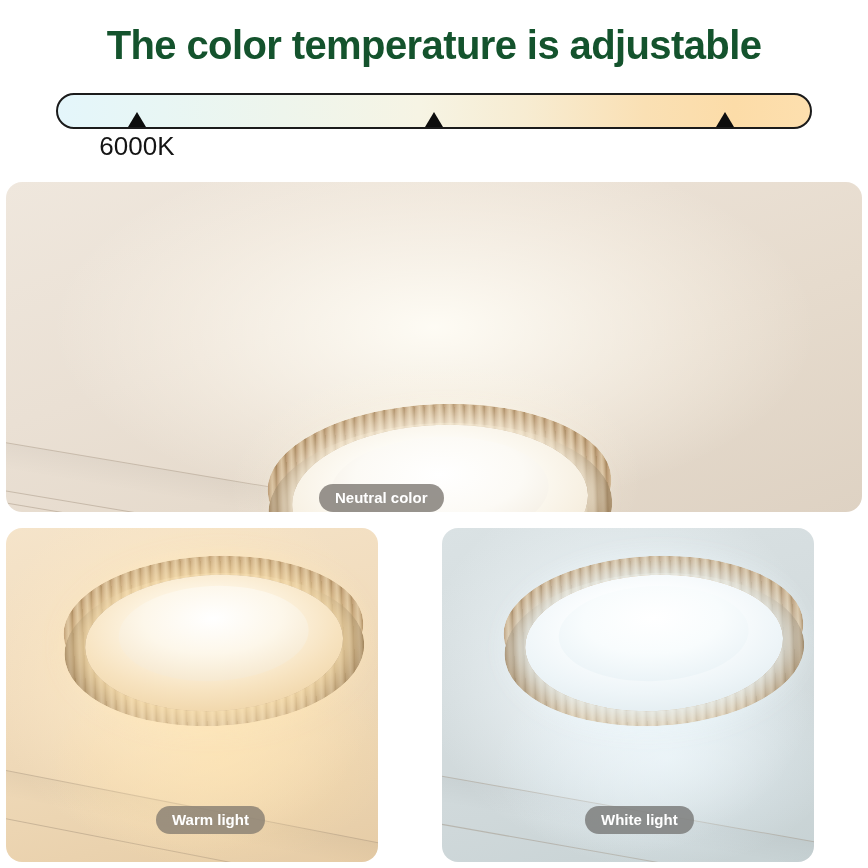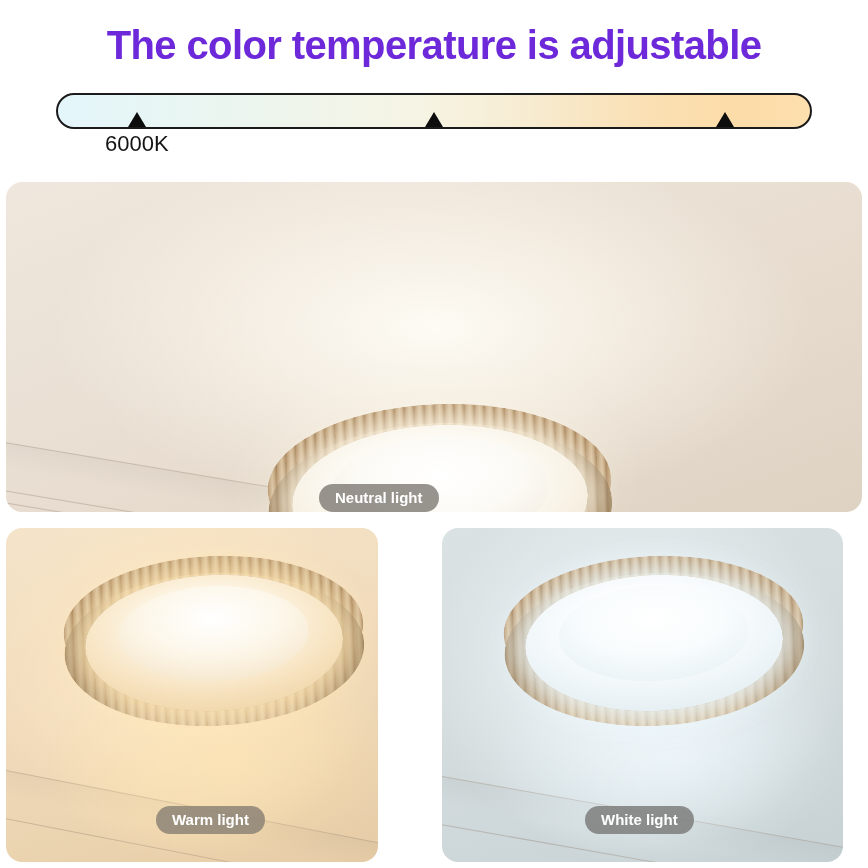--- a/index.html
+++ b/index.html
@@ -17,21 +17,21 @@
 
   
   .headline {
     position: absolute;
     left: 0;
     top: 20px;
     width: 868px;
     text-align: center;
     font-size: 40px;
     font-weight: bold;
-    color: #6d28d9;
+    color: #14532d;
     letter-spacing: -0.6px;
     line-height: 50px;
     white-space: nowrap;
   }
 
   
   .scale-wrap {
     position: absolute;
     left: 56px;
     top: 93px;
@@ -62,37 +62,37 @@
     width: 0;
     height: 0;
     border-left: 9px solid transparent;
     border-right: 9px solid transparent;
     border-bottom: 15px solid #0d0d0d;
     bottom: 2px;
   }
   .tick-label {
     position: absolute;
     top: 38px;
-    font-size: 22px;
+    font-size: 26px;
     font-weight: normal;
     color: #141414;
     text-align: center;
     width: 120px;
     white-space: nowrap;
   }
 
   
   .panel {
     position: absolute;
     border-radius: 16px;
     overflow: hidden;
   }
   .panel-main  { left: 6px;   top: 182px; width: 856px; height: 330px; }
   .panel-warm  { left: 6px;   top: 528px; width: 372px; height: 334px; }
-  .panel-white { left: 442px; top: 528px; width: 372px; height: 334px; padding-left: 29px; }
+  .panel-white { left: 442px; top: 528px; width: 372px; height: 334px; }
 
   
   .bg {
     position: absolute;
     inset: 0;
   }
   .bg-main {
     background:
       radial-gradient(ellipse 62% 78% at 50% 44%, rgba(255,253,246,0.95) 0%, rgba(255,250,240,0.35) 48%, rgba(255,250,240,0) 72%),
       linear-gradient(160deg, #efe7dd 0%, #eae0d4 38%, #e6dbcd 62%, #ded2c3 100%);
@@ -275,21 +275,21 @@
        transform:translate(0,-50%) rotate(-3deg); top:300px;"></div>
 
   <div class="lamp" style="left:262px; top:222px; width:344px; height:188px; transform:rotate(-2.2deg);">
     <div class="rim-top"></div>
     <div class="drum-side"></div>
     <div class="diffuser diffuser-neutral">
       <div class="diffuser-inner diffuser-inner-neutral"></div>
     </div>
   </div>
 
-  <div class="badge" style="left:313px; top:302px;">Neutral light</div>
+  <div class="badge" style="left:313px; top:302px;">Neutral color</div>
 </div>
 
 <div class="panel panel-warm">
   <div class="bg bg-warm"></div>
 
   <div class="cornice" style="top:238px; transform:rotate(11deg);">
     <span></span>
       <div class="band"></div>
   </div>
   <div class="cornice" style="top:286px; transform:rotate(11deg);">

